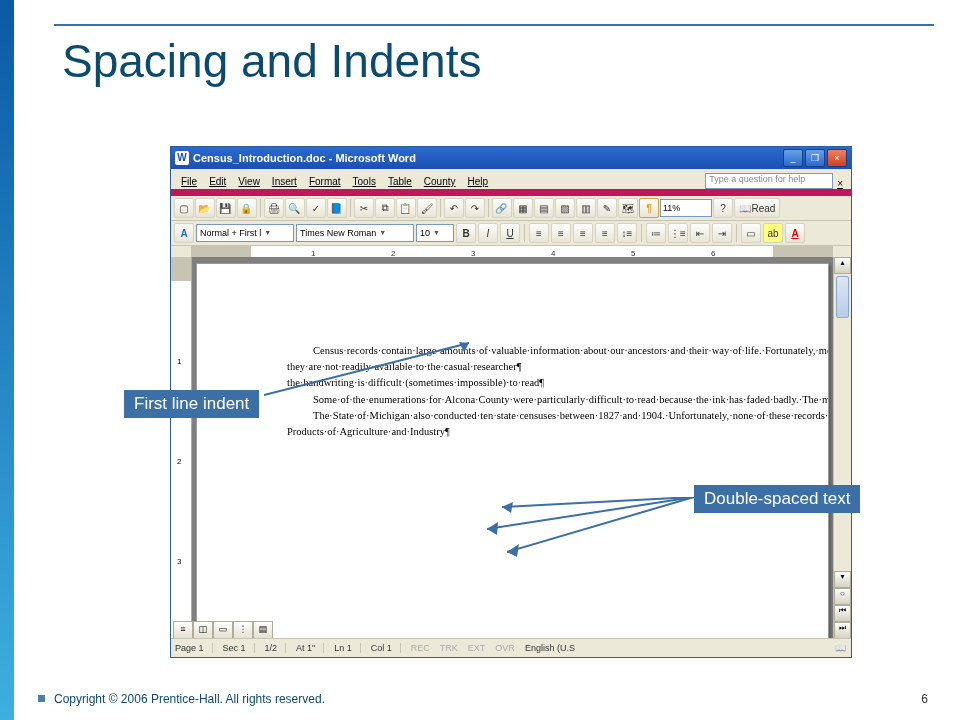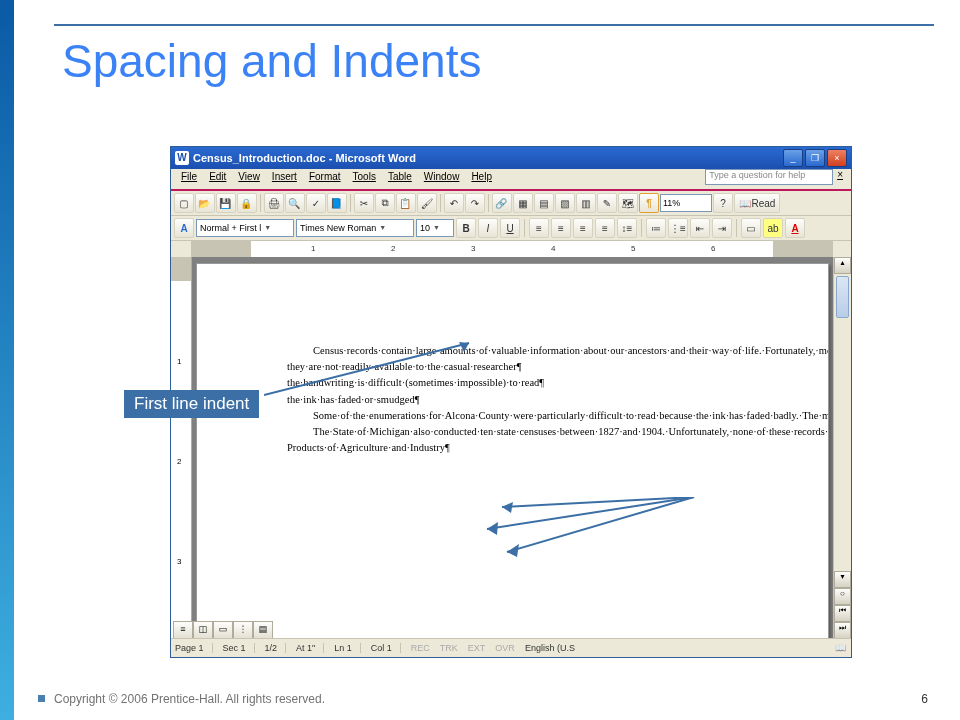--- a/index.html
+++ b/index.html
@@ -1,31 +1,31 @@
 <!DOCTYPE html>
 <html><head>
 <meta charset="utf-8">
 <style>
   html,body{margin:0;padding:0;width:960px;height:720px;font-family:Arial,Helvetica,sans-serif;background:#fff;overflow:hidden}
   .slide{position:relative;width:960px;height:720px;background:linear-gradient(to bottom,#0a5aa5 0%,#3eafe0 100%);}
   .slide-inner{position:absolute;left:14px;top:0;right:0;bottom:0;background:#fff}
   .title-rule{position:absolute;left:40px;top:24px;width:880px;height:2px;background:#3b6fa5}
-  .title{position:absolute;left:48px;top:34px;font-size:46px;color:#3b82f6;font-weight:400}
-  .copyright{position:absolute;left:40px;bottom:14px;font-size:12px;color:#737373}
+  .title{position:absolute;left:48px;top:34px;font-size:46px;color:#0c4a6e;font-weight:400}
+  .copyright{position:absolute;left:40px;bottom:14px;font-size:12px;color:#0c4a6e}
   .bullet-sq{position:absolute;left:24px;bottom:18px;width:7px;height:7px;background:#4a7fb0}
   .pagenum{position:absolute;right:32px;bottom:14px;font-size:12px;color:#333}
   
   .word{position:absolute;left:156px;top:146px;width:680px;height:510px;border:1px solid #2c5e9c;background:#ece9d8;font-family:Tahoma,Arial,sans-serif;font-size:10px;color:#000}
   .titlebar{height:22px;background:linear-gradient(#2a6ad0,#1b4fb0);color:#fff;display:flex;align-items:center;padding:0 4px}
   .titlebar .wicon{width:14px;height:14px;background:#fff;color:#1b4fb0;font-weight:bold;font-size:10px;text-align:center;line-height:14px;border-radius:2px;margin-right:4px}
   .titlebar .t{flex:1;font-size:11px;font-weight:bold}
   .winbtns{display:flex;gap:2px}
   .winbtn{width:18px;height:16px;background:linear-gradient(#6aa0e6,#2a6ad0);border:1px solid #1a3f80;color:#fff;font-size:9px;display:flex;align-items:center;justify-content:center;border-radius:2px}
   .winbtn.close{background:linear-gradient(#f08060,#d04020)}
-  .menubar{height:20px;background:#ece9d8;display:flex;align-items:flex-start;padding:0 4px;border-bottom:2px solid #be185d}
+  .menubar{height:20px;background:#ece9d8;display:flex;align-items:flex-end;padding:0 4px;border-bottom:7px solid #be185d}
   .menubar span{padding:2px 6px;text-decoration:underline;text-decoration-color:#000}
   .menubar .help-input{margin-left:auto;height:14px;width:120px;border:1px solid #7a98b8;background:#fff;font-size:9px;padding:0 3px;color:#888}
   .toolbar{height:24px;background:#ece9d8;border-bottom:1px solid #c8c4b4;display:flex;align-items:center;padding:0 3px;gap:1px}
   .tbtn{width:18px;height:18px;border:1px solid transparent;display:flex;align-items:center;justify-content:center;font-size:10px;color:#333;background:linear-gradient(#fdfdfb,#e8e5d6);border:1px solid #d6d2c2;border-radius:2px}
   .tsep{width:1px;height:18px;background:#c8c4b4;margin:0 2px}
   .zoom{height:16px;width:46px;border:1px solid #7a98b8;background:#fff;font-size:9px;padding:0 2px;line-height:16px}
   .fmt-toolbar{height:24px;background:#ece9d8;border-bottom:1px solid #c8c4b4;display:flex;align-items:center;padding:0 3px;gap:2px}
   .combo{height:16px;border:1px solid #7a98b8;background:#fff;font-size:9px;padding:0 3px;line-height:16px;display:flex;align-items:center}
   .combo .dd{margin-left:3px;font-size:7px;color:#555}
   .ruler-h{height:18px;background:#fff;border-bottom:1px solid #b0ac9c;position:relative;margin-left:20px;margin-right:18px}
@@ -71,21 +71,21 @@
         </div>
       </div>
       <div class="menubar">
         <span>File</span>
         <span>Edit</span>
         <span>View</span>
         <span>Insert</span>
         <span>Format</span>
         <span>Tools</span>
         <span>Table</span>
-        <span>Window</span>
+        <span>County</span>
         <span>Help</span>
         <div class="help-input">Type a question for help</div>
         <span style="padding:0 4px">×</span>
       </div>
       <div class="toolbar">
         <div class="tbtn">▢</div>
         <div class="tbtn">📂</div>
         <div class="tbtn">💾</div>
         <div class="tbtn">🔒</div>
         <div class="tsep"></div>
@@ -163,21 +163,20 @@
           <div class="grayv"></div>
           <span style="position:absolute;top:100px;left:6px;font-size:8px">1</span>
           <span style="position:absolute;top:200px;left:6px;font-size:8px">2</span>
           <span style="position:absolute;top:300px;left:6px;font-size:8px">3</span>
         </div>
         <div class="page">
           <div class="doc-text">
             <p class="indent">Census·records·contain·large·amounts·of·valuable·information·about·our·ancestors·and·their·way·of·life.·Fortunately,·most·of·the·actual·census·records·(through·1930)·are·available·on·microfilm.·Some·of·the·original·census·books·can·be·accessed,·if·a·researcher·knows·where·to·look·for·them.·The·problem·with·these·records·is·that:¶</p>
             <p>they·are·not·readily·available·to·the·casual·researcher¶</p>
             <p>the·handwriting·is·difficult·(sometimes·impossible)·to·read¶</p>
-            <p>the·ink·has·faded·or·smudged¶</p>
             <p class="indent">Some·of·the·enumerations·for·Alcona·County·were·particularly·difficult·to·read·because·the·ink·has·faded·badly.·The·most·challenging·were:¶</p>
             <p class="indent">The·State·of·Michigan·also·conducted·ten·state·censuses·between·1827·and·1904.·Unfortunately,·none·of·these·records·have·survived·for·Alcona·County.¶</p>
             <p>Products·of·Agriculture·and·Industry¶</p>
           </div>
         </div>
         <div class="scroll-v">
           <div class="sb">▴</div>
           <div class="thumb"></div>
           <div class="track"></div>
           <div class="sb">▾</div>
@@ -205,20 +204,21 @@
         <span class="dim">REC</span>
         <span class="dim">TRK</span>
         <span class="dim">EXT</span>
         <span class="dim">OVR</span>
         <span>English (U.S</span>
         <span style="margin-left:auto">📖</span>
       </div>
     </div>
 
     <div class="callout" style="left:110px;top:390px">First line indent</div>
+    <div class="callout" style="left:680px;top:485px">Double-spaced text</div>
 
     <svg class="arrow" style="left:250px;top:340px" width="210" height="60">
       <line x1="0" y1="55" x2="205" y2="3" stroke="#3b6fa5" stroke-width="2"></line>
       <polygon points="205,3 195,2 200,12" fill="#3b6fa5"></polygon>
     </svg>
     <svg class="arrow" style="left:485px;top:497px" width="200" height="70">
       <line x1="195" y1="0" x2="3" y2="10" stroke="#3b6fa5" stroke-width="2"></line>
         <polygon points="3,10 14,5 12,16" fill="#3b6fa5"></polygon>
     </svg>
     <svg class="arrow" style="left:470px;top:497px" width="215" height="70">

